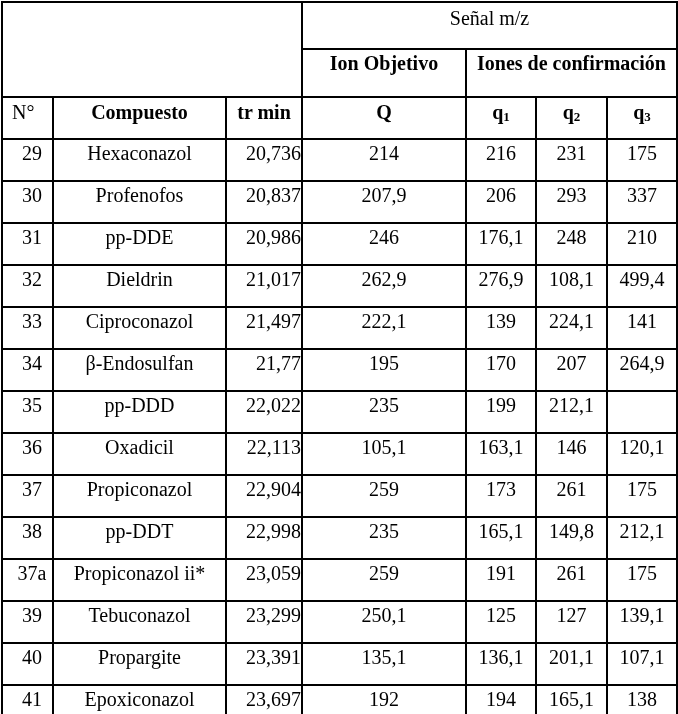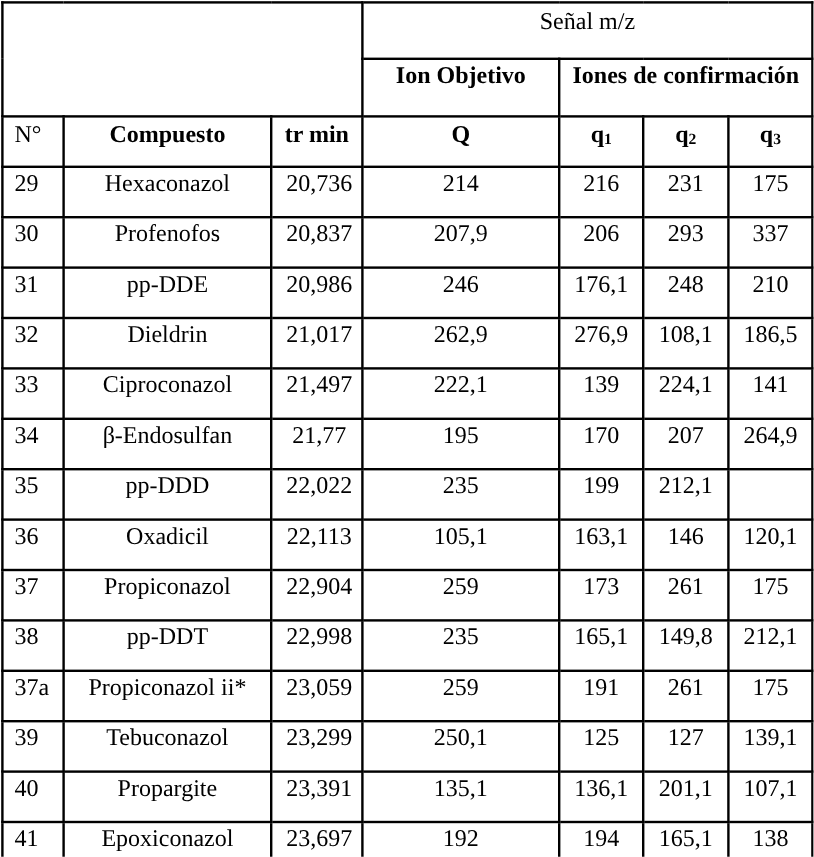--- a/index.html
+++ b/index.html
@@ -11,22 +11,22 @@
     font-size: 20px; color: #000;
     table-layout: fixed;
   }
   td, th { border: 2px solid #000; padding: 0; text-align: center; vertical-align: top; }
   th { font-weight: bold; }
   .senal { font-weight: normal; height: 41px; vertical-align: top; padding-top: 4px; margin-top: 28px; }
   .grp { height: 44px; vertical-align: top; padding-top: 2px; line-height: 22px; text-align: center; }
   .colh { height: 37px; vertical-align: top; padding-top: 3px; }
   .colh.left { text-align: left; padding-left: 9px; font-weight: normal; }
   td { height: 38px; padding-top: 2px; line-height: 22px; }
-  td.num { text-align: left; padding-left: 9px; }
-  td.tr { text-align: center; padding-left: 4px; }
+  td.num { text-align: center; padding-left: 9px; }
+  td.tr { text-align: right; padding-left: 4px; }
   sub { font-size: 13px; vertical-align: -2px; line-height: 0; }
 </style>
 </head>
 <body>
 
 <table>
   <colgroup>
     <col style="width:51px">
       <col style="width:173px">
       <col style="width:76px">
@@ -82,21 +82,21 @@
         <td>248</td>
         <td>210</td>
       </tr>
       <tr>
         <td class="num">32</td>
         <td>Dieldrin</td>
         <td class="tr">21,017</td>
         <td>262,9</td>
         <td>276,9</td>
         <td>108,1</td>
-        <td>186,5</td>
+        <td>499,4</td>
       </tr>
       <tr>
         <td class="num">33</td>
         <td>Ciproconazol</td>
         <td class="tr">21,497</td>
         <td>222,1</td>
         <td>139</td>
         <td>224,1</td>
         <td>141</td>
       </tr>

